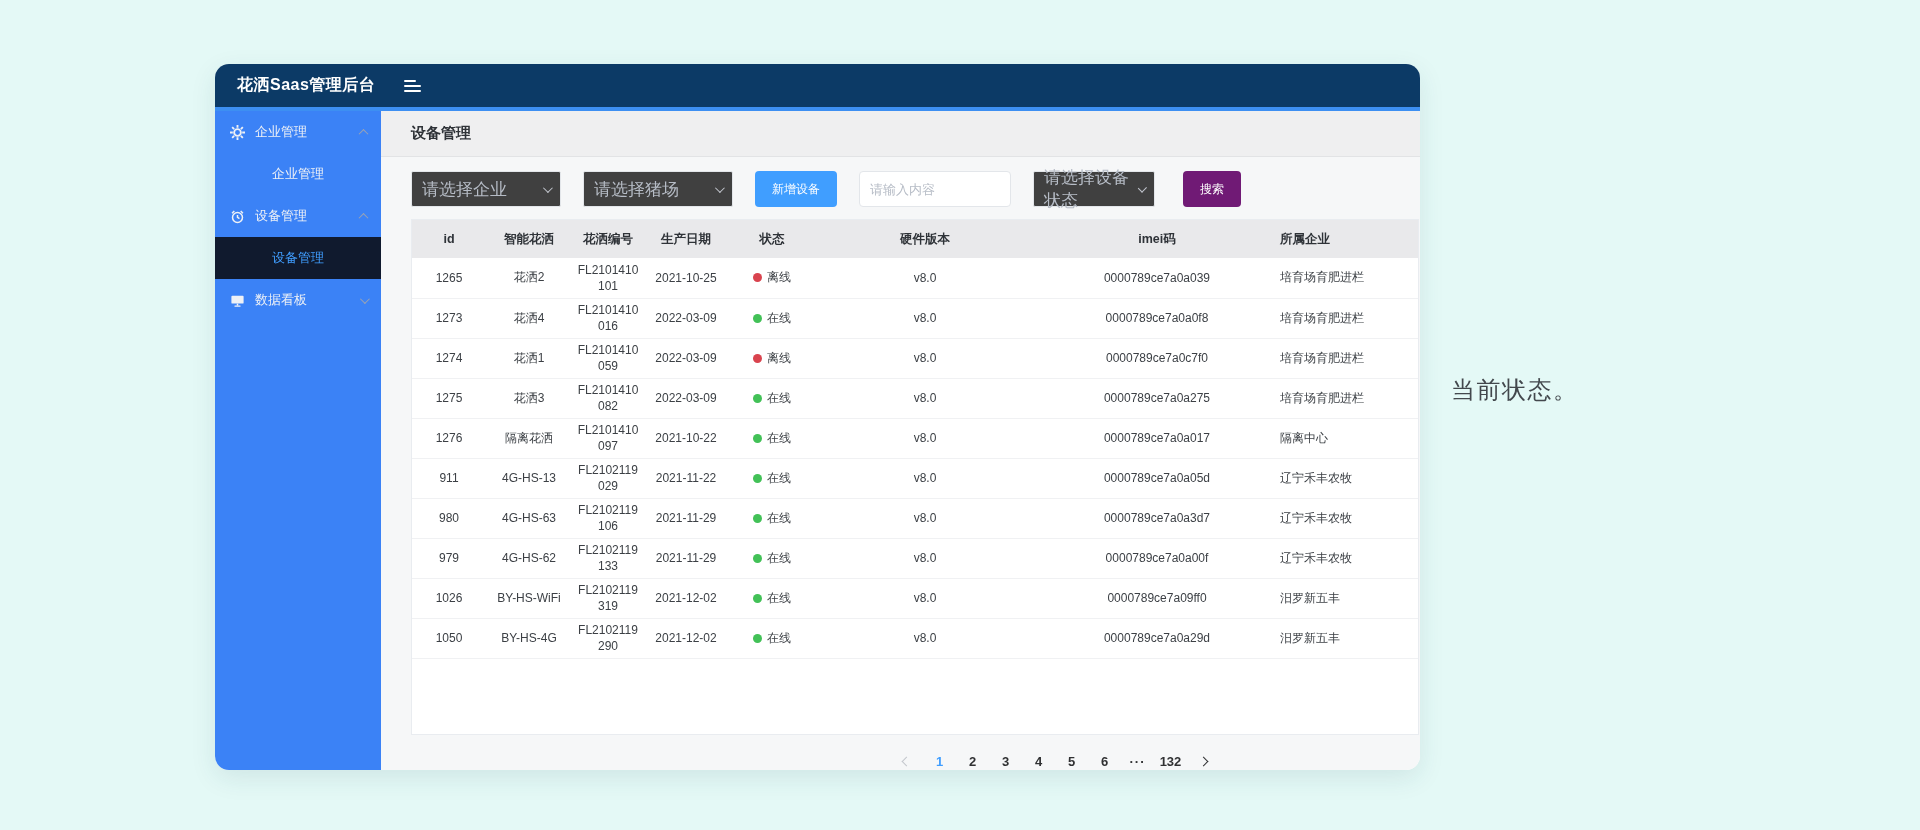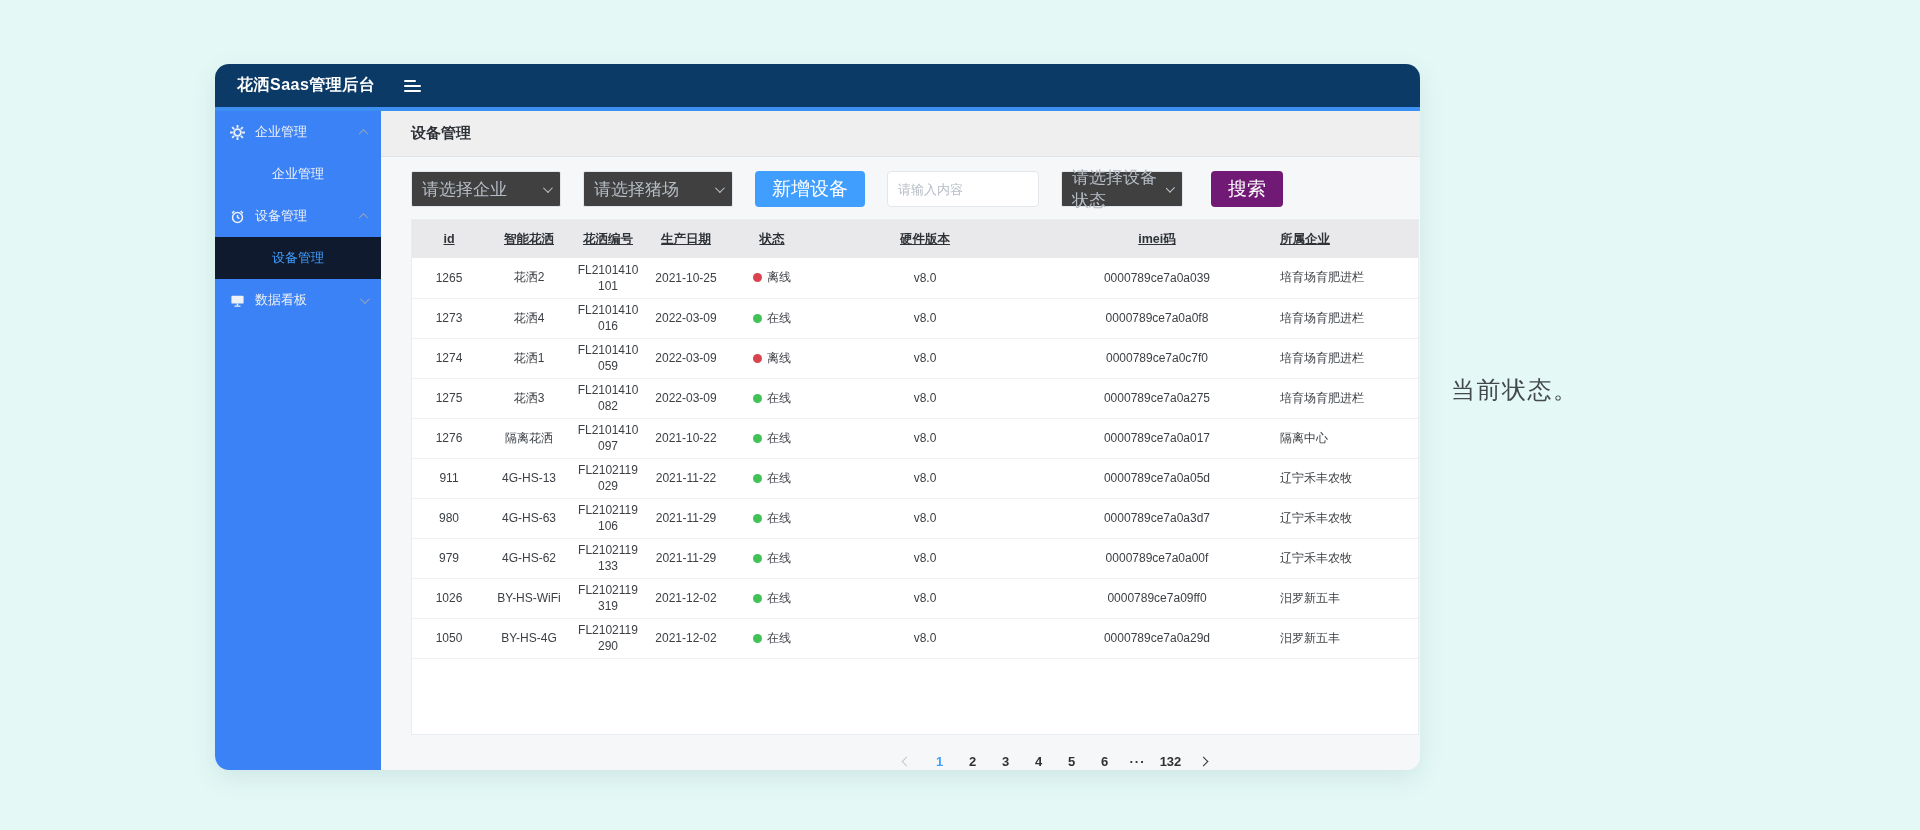--- a/index.html
+++ b/index.html
@@ -56,37 +56,37 @@
     display:flex; align-items:center; padding-left:30px;
     font-size:15px; font-weight:bold; color:#2f3338; }
 
   
   .filters { display:flex; align-items:center; padding:14px 0 0 30px; flex:0 0 auto; }
   .sel { width:150px; height:36px; background:#404040; border:1px solid #e3e6ea; border-radius:2px;
     display:flex; align-items:center; padding:0 10px; color:#b6bcc6; font-size:17px; cursor:pointer; }
   .sel .chev2 { width:7px; height:7px; border-right:1.4px solid #c0c4cc; border-bottom:1.4px solid #c0c4cc;
     margin-left:auto; transform:rotate(45deg) translateY(-2px); }
   .gap22 { margin-left:22px; } .gap28 { margin-left:28px; }
-  .btn { height:36px; border:none; border-radius:4px; color:#fff; font-size:19px;
+  .btn { height:36px; border:none; border-radius:4px; color:#fff; font-size:12px;
     padding:0 17px; cursor:pointer; font-family:inherit; }
   .btn-blue { background:#409eff; }
   .btn-red  { background:#701a75; }
   .txt-input { width:152px; height:36px; border:1px solid #e3e6ea; border-radius:4px;
     padding:8px 10px; font-size:13px; color:#333; background:#fff; font-family:inherit; }
   .txt-input::placeholder { color:#b6bcc6; }
   .sel.status { width:122px; }
 
   
   .card { margin:12px 0 0 30px; width:1008px; height:516px; flex:0 0 auto;
     background:#fff; border:1px solid #e9ecf0; overflow:hidden; }
   table { width:1008px; border-collapse:collapse; table-layout:fixed; }
   col.c-id{width:74px} col.c-name{width:86px} col.c-code{width:72px} col.c-date{width:84px}
   col.c-status{width:88px} col.c-ver{width:218px} col.c-imei{width:246px} col.c-comp{width:140px}
   thead th { height:38px; background:#e9e9eb; font-size:12.5px; font-weight:bold; color:#2f3338;
-    text-align:center;text-decoration:underline; }
+    text-align:center; }
   thead th.right, td.right { text-align:left; padding-right:6px; }
   tbody td { height:40px; border-bottom:1px solid #f0f1f3; font-size:12px; color:#3c4045;
     text-align:center; vertical-align:middle; }
   td.code { word-break:break-all; line-height:1.35; padding:0 5px;margin-left:36px; }
   .dot { display:inline-block; width:9px; height:9px; border-radius:50%; margin-right:5px;
     vertical-align:-1px; }
   .dot.online  { background:#42c157; }
   .dot.offline { background:#d9434e; }
 
   

